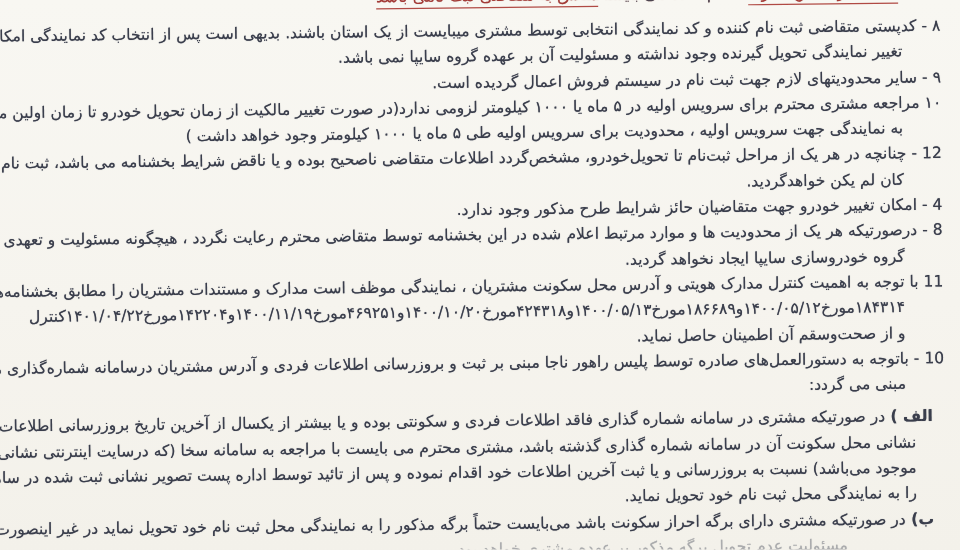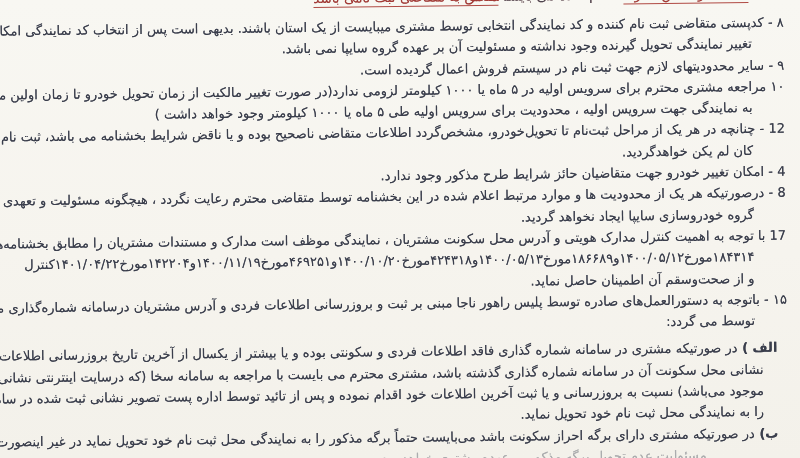--- a/index.html
+++ b/index.html
@@ -58,25 +58,25 @@
         <div class="line ind0"><span class="marker">۸ - </span><span>کدپستی متقاضی ثبت نام کننده و کد نمایندگی انتخابی توسط مشتری میبایست از یک استان باشند. بدیهی است پس از انتخاب کد نمایندگی امکان</span></div>
         <div class="line ind1"><span>تغییر نمایندگی تحویل گیرنده وجود نداشته و مسئولیت آن بر عهده گروه سایپا نمی باشد.</span></div>
         <div class="line ind0"><span class="marker">۹ - </span><span>سایر محدودیتهای لازم جهت ثبت نام در سیستم فروش اعمال گردیده است.</span></div>
         <div class="line ind0"><span class="marker">۱۰ </span><span>مراجعه مشتری محترم برای سرویس اولیه در ۵ ماه یا ۱۰۰۰ کیلومتر لزومی ندارد(در صورت تغییر مالکیت از زمان تحویل خودرو تا زمان اولین مراجعه</span></div>
         <div class="line ind1"><span>به نمایندگی جهت سرویس اولیه ، محدودیت برای سرویس اولیه طی ۵ ماه یا ۱۰۰۰ کیلومتر وجود خواهد داشت )</span></div>
         <div class="line ind0"><span class="marker">12 - </span><span>چنانچه در هر یک از مراحل ثبت‌نام تا تحویل‌خودرو، مشخص‌گردد اطلاعات متقاضی ناصحیح بوده و یا ناقض شرایط بخشنامه می باشد، ثبت نام متقاضی</span></div>
         <div class="line ind1"><span>کان لم یکن خواهدگردید.</span></div>
         <div class="line ind0"><span class="marker">4 - </span><span>امکان تغییر خودرو جهت متقاضیان حائز شرایط طرح مذکور وجود ندارد.</span></div>
         <div class="line ind0"><span class="marker">8 - </span><span>درصورتیکه هر یک از محدودیت ها و موارد مرتبط اعلام شده در این بخشنامه توسط متقاضی محترم رعایت نگردد ، هیچگونه مسئولیت و تعهدی برای</span></div>
         <div class="line ind1"><span>گروه خودروسازی سایپا ایجاد نخواهد گردید.</span></div>
-        <div class="line ind0"><span class="marker">17 </span><span>با توجه به اهمیت کنترل مدارک هویتی و آدرس محل سکونت مشتریان ، نمایندگی موظف است مدارک و مستندات مشتریان را مطابق بخشنامه‌های</span></div>
+        <div class="line ind0"><span class="marker">11 </span><span>با توجه به اهمیت کنترل مدارک هویتی و آدرس محل سکونت مشتریان ، نمایندگی موظف است مدارک و مستندات مشتریان را مطابق بخشنامه‌های</span></div>
         <div class="line ind1"><span>۱۸۴۳۱۴مورخ۱۴۰۰/۰۵/۱۲و۱۸۶۶۸۹مورخ۱۴۰۰/۰۵/۱۳و۴۲۴۳۱۸مورخ۱۴۰۰/۱۰/۲۰و۴۶۹۲۵۱مورخ۱۴۰۰/۱۱/۱۹و۱۴۲۲۰۴مورخ۱۴۰۱/۰۴/۲۲کنترل</span></div>
         <div class="line ind1"><span>و از صحت‌وسقم آن اطمینان حاصل نماید.</span></div>
-        <div class="line ind0"><span class="marker">۱۵ - </span><span>باتوجه به دستورالعمل‌های صادره توسط پلیس راهور ناجا مبنی بر ثبت و بروزرسانی اطلاعات فردی و آدرس مشتریان درسامانه شماره‌گذاری موارد ذیل</span></div>
-        <div class="line ind1"><span>توسط می گردد:</span></div>
+        <div class="line ind0"><span class="marker">10 - </span><span>باتوجه به دستورالعمل‌های صادره توسط پلیس راهور ناجا مبنی بر ثبت و بروزرسانی اطلاعات فردی و آدرس مشتریان درسامانه شماره‌گذاری موارد ذیل</span></div>
+        <div class="line ind1"><span>مبنی می گردد:</span></div>
         <div class="line ind2 gap-before"><span class="marker bold">الف ) </span><span>در صورتیکه مشتری در سامانه شماره گذاری فاقد اطلاعات فردی و سکونتی بوده و یا بیشتر از یکسال از آخرین تاریخ بروزرسانی اطلاعات فردی و</span></div>
         <div class="line ind3"><span>نشانی محل سکونت آن در سامانه شماره گذاری گذشته باشد، مشتری محترم می بایست با مراجعه به سامانه سخا (که درسایت اینترنتی نشانی آن</span></div>
         <div class="line ind3"><span>موجود می‌باشد) نسبت به بروزرسانی و یا ثبت آخرین اطلاعات خود اقدام نموده و پس از تائید توسط اداره پست تصویر نشانی ثبت شده در سامانه سخا</span></div>
         <div class="line ind3"><span>را به نمایندگی محل ثبت نام خود تحویل نماید.</span></div>
         <div class="line ind2"><span class="marker bold">ب) </span><span>در صورتیکه مشتری دارای برگه احراز سکونت باشد می‌بایست حتماً برگه مذکور را به نمایندگی محل ثبت نام خود تحویل نماید در غیر اینصورت</span></div>
         <div class="line ind4 faint"><span>مسئولیت عدم تحویل برگه مذکور بر عهده مشتری خواهد بود</span></div>
       </div>
   </div>
 </div>
 

